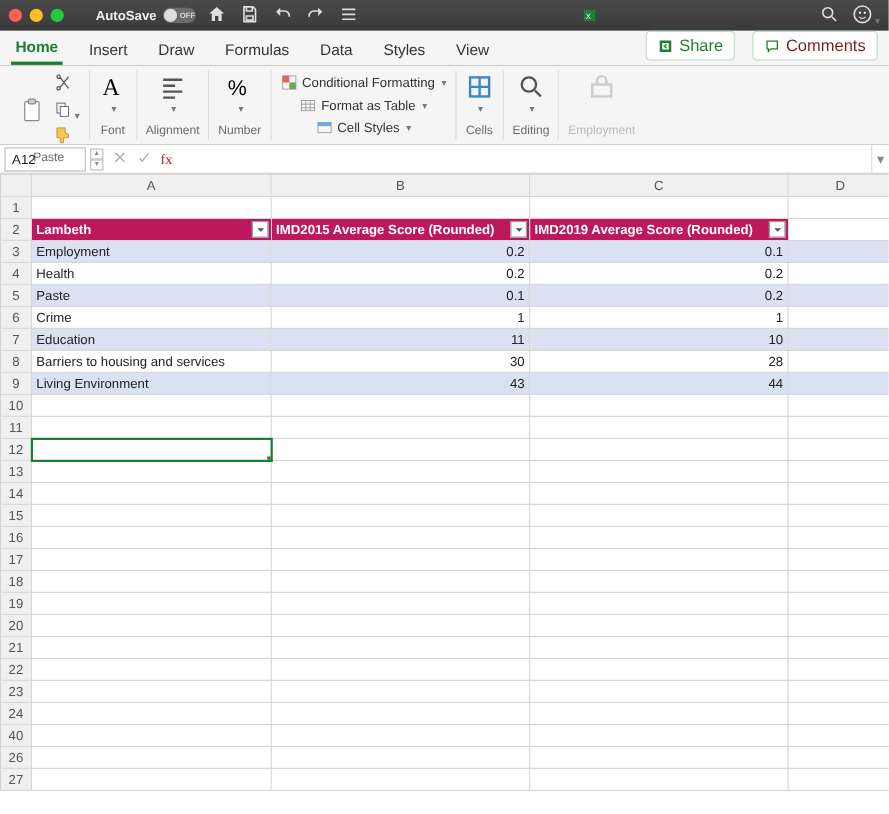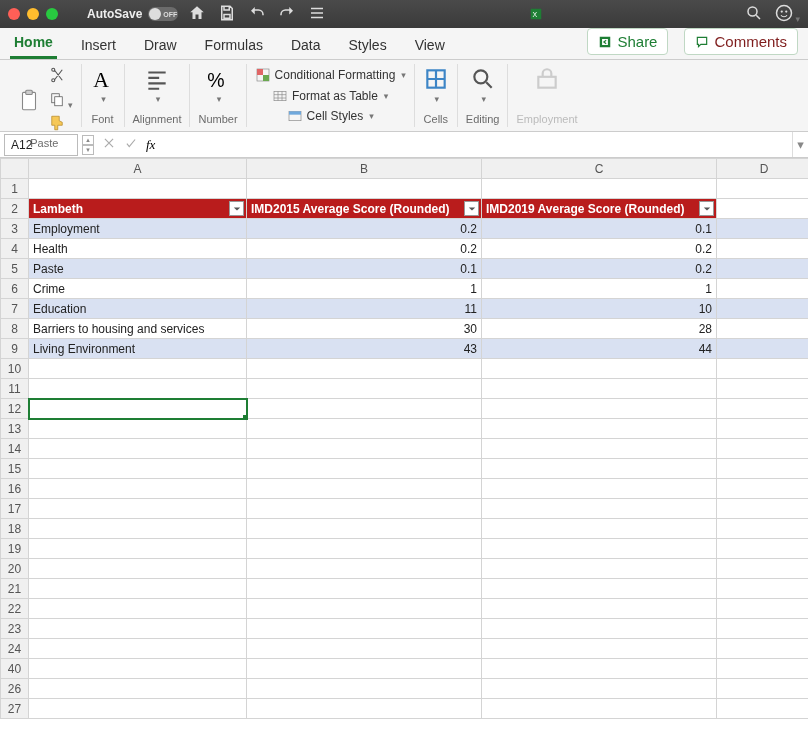--- a/index.html
+++ b/index.html
@@ -40,33 +40,33 @@
   .mini-row svg{width:16px;height:16px;}
   .ideas svg{fill:#2d7bd6;}
   .sens{color:#bbb;}
   
   .fxbar{height:26px;background:#fff;border-bottom:1px solid #ccc;display:flex;align-items:center;}
   .namebox{width:74px;height:22px;border:1px solid #bbb;margin:0 4px;display:flex;align-items:center;padding:0 6px;font-size:12px;}
   .stepper{width:12px;display:flex;flex-direction:column;}
   .stepper div{height:10px;border:1px solid #bbb;font-size:7px;text-align:center;line-height:8px;color:#888;}
   .fx-icons{display:flex;align-items:center;gap:8px;padding:0 8px;color:#888;}
   .fx-icons svg{width:14px;height:14px;}
-  .fx-label{font-style:italic;font-family:serif;font-size:13px;color:#000000;margin-right:7px;}
+  .fx-label{font-family:serif;font-size:13px;color:#b91c1c;margin-right:7px;}
   .formula-input{flex:1;height:22px;border:none;outline:none;font-size:12px;padding:0 4px;}
   .fxdd{width:16px;text-align:center;color:#888;border-left:1px solid #ddd;height:100%;display:flex;align-items:center;justify-content:center;}
   
   .sheet{position:relative;overflow:hidden;}
   table.grid{border-collapse:collapse;width:810px;table-layout:fixed;}
   table.grid th, table.grid td{border:1px solid #d4d4d4;height:20px;font-size:12px;padding:0 4px;overflow:hidden;white-space:nowrap;}
   table.grid th{background:#f0f0f0;color:#555;font-weight:normal;text-align:center;}
   th.corner{width:28px;background:#f0f0f0;}
   th.rowhdr{width:28px;background:#f0f0f0;text-align:center;font-size:11px;color:#555;}
   col.cA{width:218px;} col.cB{width:235px;} col.cC{width:235px;} col.cD{width:95px;}
   td.r{text-align:right;}
-  tr.hdrrow td{background:#b91c1c;color:#fff;font-weight:600;position:relative;}
+  tr.hdrrow td{background:#be185d;color:#fff;font-weight:600;position:relative;}
   tr.band td{background:#D9E1F2;}
   .filterbtn{position:absolute;right:2px;top:2px;width:15px;height:15px;background:#fff;border:1px solid #999;display:flex;align-items:center;justify-content:center;}
   .filterbtn svg{width:8px;height:8px;}
   
   .selcell{outline:2px solid #1e7e34;outline-offset:-1px;position:relative;}
   .selcell::after{content:"";position:absolute;right:-3px;bottom:-3px;width:6px;height:6px;background:#1e7e34;}
   th.selcol, th.selrow{background:#e2efe6;}
 </style>
 </head>
 <body>

